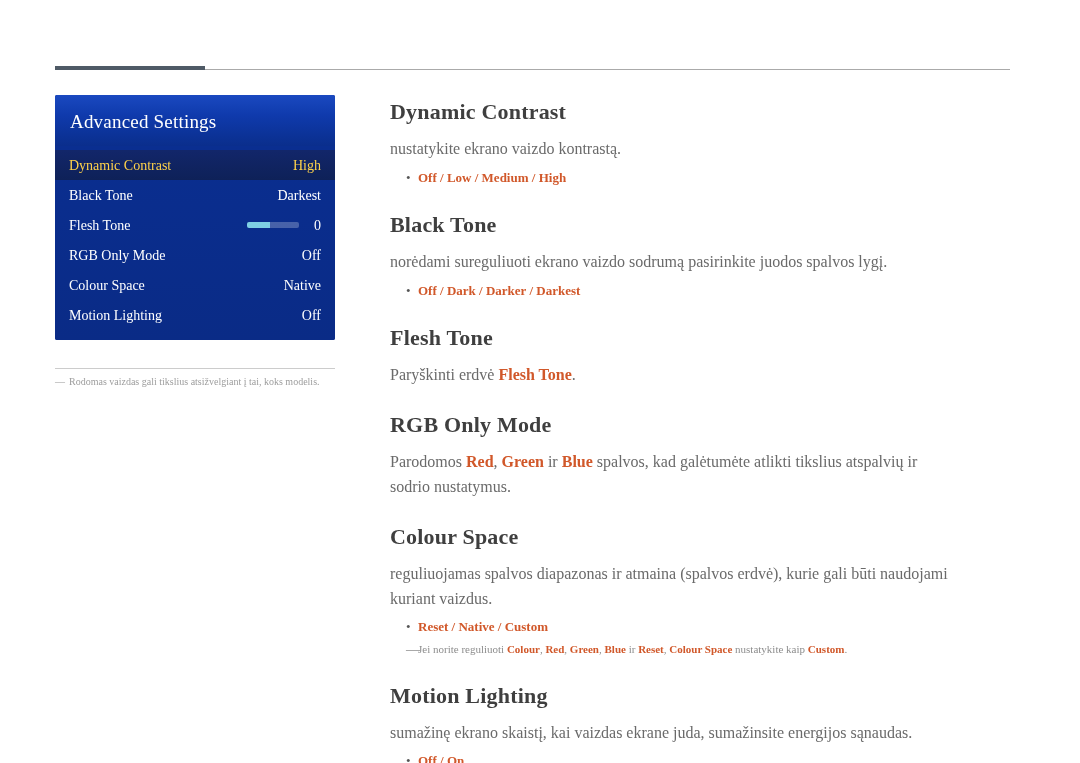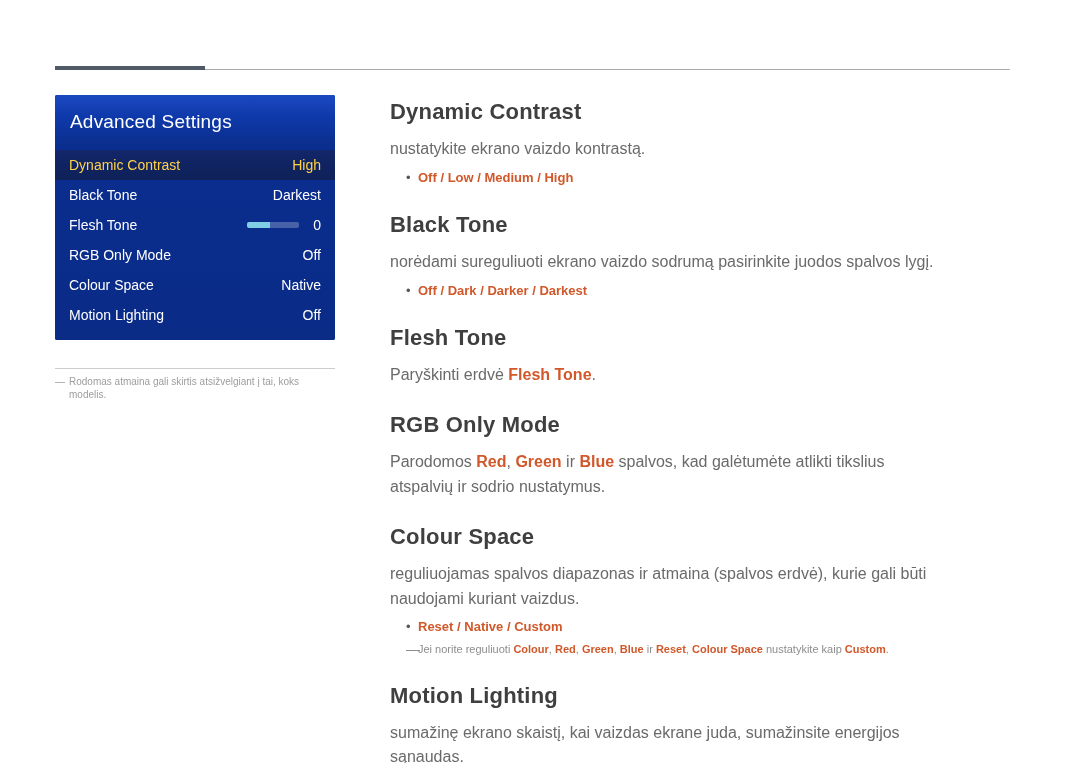--- a/index.html
+++ b/index.html
@@ -24,20 +24,21 @@
     width: 150px;
     border-top: 4px solid #4f5a66;
   }
   .page {
     position: absolute;
     top: 95px;
     left: 55px;
     right: 70px;
     bottom: 30px;
     display: flex;
+    font-family: Liberation Serif, serif;
   }
   .left-col {
     width: 335px;
     flex: 0 0 335px;
     padding-right: 55px;
   }
   .right-col {
     flex: 1;
   }
 
@@ -169,21 +170,21 @@
         <div class="osd-row">
           <span class="osd-label">Motion Lighting</span>
           <span class="osd-val">Off</span>
         </div>
       </div>
     </div>
 
     <hr class="caption-rule">
     <div class="caption">
       <span class="dash">―</span>
-      <span>Rodomas atmaina gali skirtis atsižvelgiant į tai, koks modelis.</span>
+      <span>Rodomas vaizdas gali tikslius atsižvelgiant į tai, koks modelis.</span>
     </div>
   </div>
 
   <div class="right-col">
 
     <div class="sec">
       <h2>Dynamic Contrast</h2>
       <div class="desc">nustatykite ekrano vaizdo kontrastą.</div>
       <div class="bullet">
         <span class="opt">Off</span><span class="sep"> / </span><span class="opt">Low</span><span class="sep"> / </span><span class="opt">Medium</span><span class="sep"> / </span><span class="opt">High</span>

